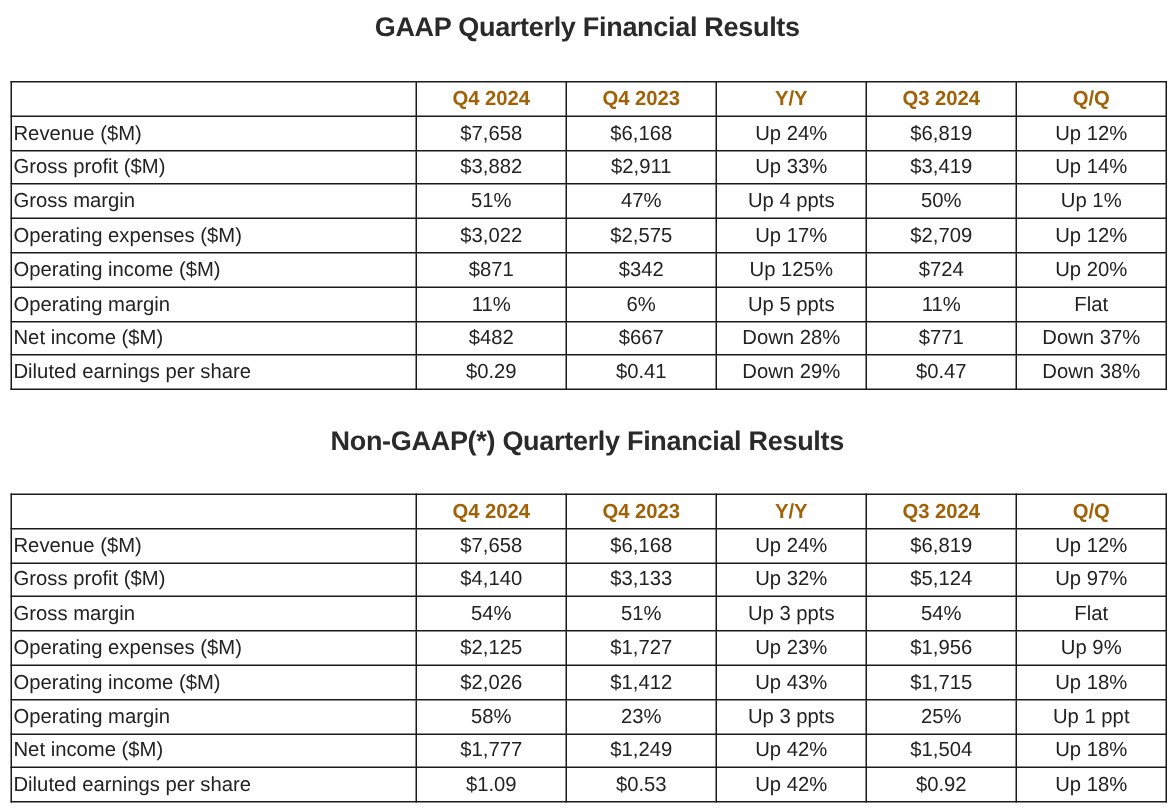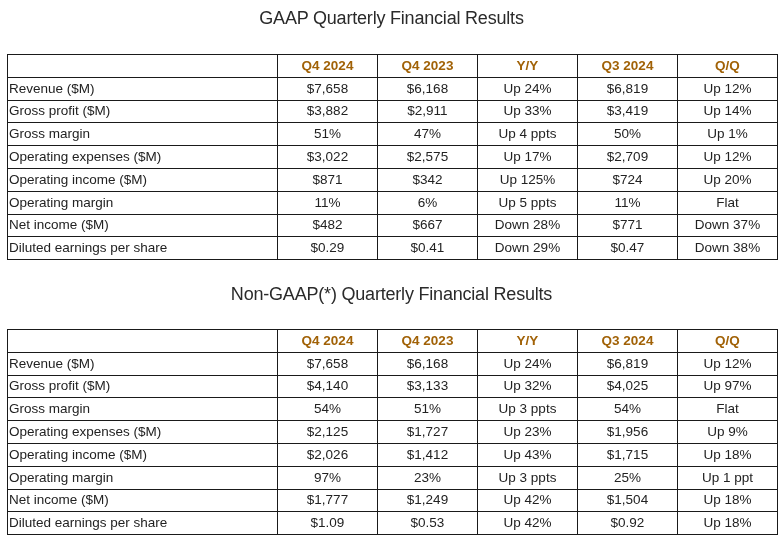--- a/index.html
+++ b/index.html
@@ -14,21 +14,21 @@
       overflow: hidden;
       font-family: "Liberation Sans", sans-serif;
       color: #222222;
     }
     .section-title {
       position: absolute;
       left: 0;
       width: 783px;
       text-align: center;
       font-size: 18px;
-      font-weight: normal;
+      font-weight: bold;
       color: #2a2a2a;
       letter-spacing: -0.2px;
       margin: 0;
     }
     #title-gaap { top: 8px; }
     #title-nongaap { top: 284px; }
 
     table.fin {
       position: absolute;
       left: 7px;
@@ -186,21 +186,21 @@
         <td>$6,168</td>
         <td>Up 24%</td>
         <td>$6,819</td>
         <td>Up 12%</td>
       </tr>
       <tr>
         <td class="label">Gross profit ($M)</td>
         <td>$4,140</td>
         <td>$3,133</td>
         <td>Up 32%</td>
-        <td>$4,025</td>
+        <td>$5,124</td>
         <td>Up 97%</td>
       </tr>
       <tr>
         <td class="label">Gross margin</td>
         <td>54%</td>
         <td>51%</td>
         <td>Up 3 ppts</td>
         <td>54%</td>
         <td>Flat</td>
       </tr>
@@ -215,21 +215,21 @@
       <tr>
         <td class="label">Operating income ($M)</td>
         <td>$2,026</td>
         <td>$1,412</td>
         <td>Up 43%</td>
         <td>$1,715</td>
         <td>Up 18%</td>
       </tr>
       <tr>
         <td class="label">Operating margin</td>
-        <td>97%</td>
+        <td>58%</td>
         <td>23%</td>
         <td>Up 3 ppts</td>
         <td>25%</td>
         <td>Up 1 ppt</td>
       </tr>
       <tr>
         <td class="label">Net income ($M)</td>
         <td>$1,777</td>
         <td>$1,249</td>
         <td>Up 42%</td>

